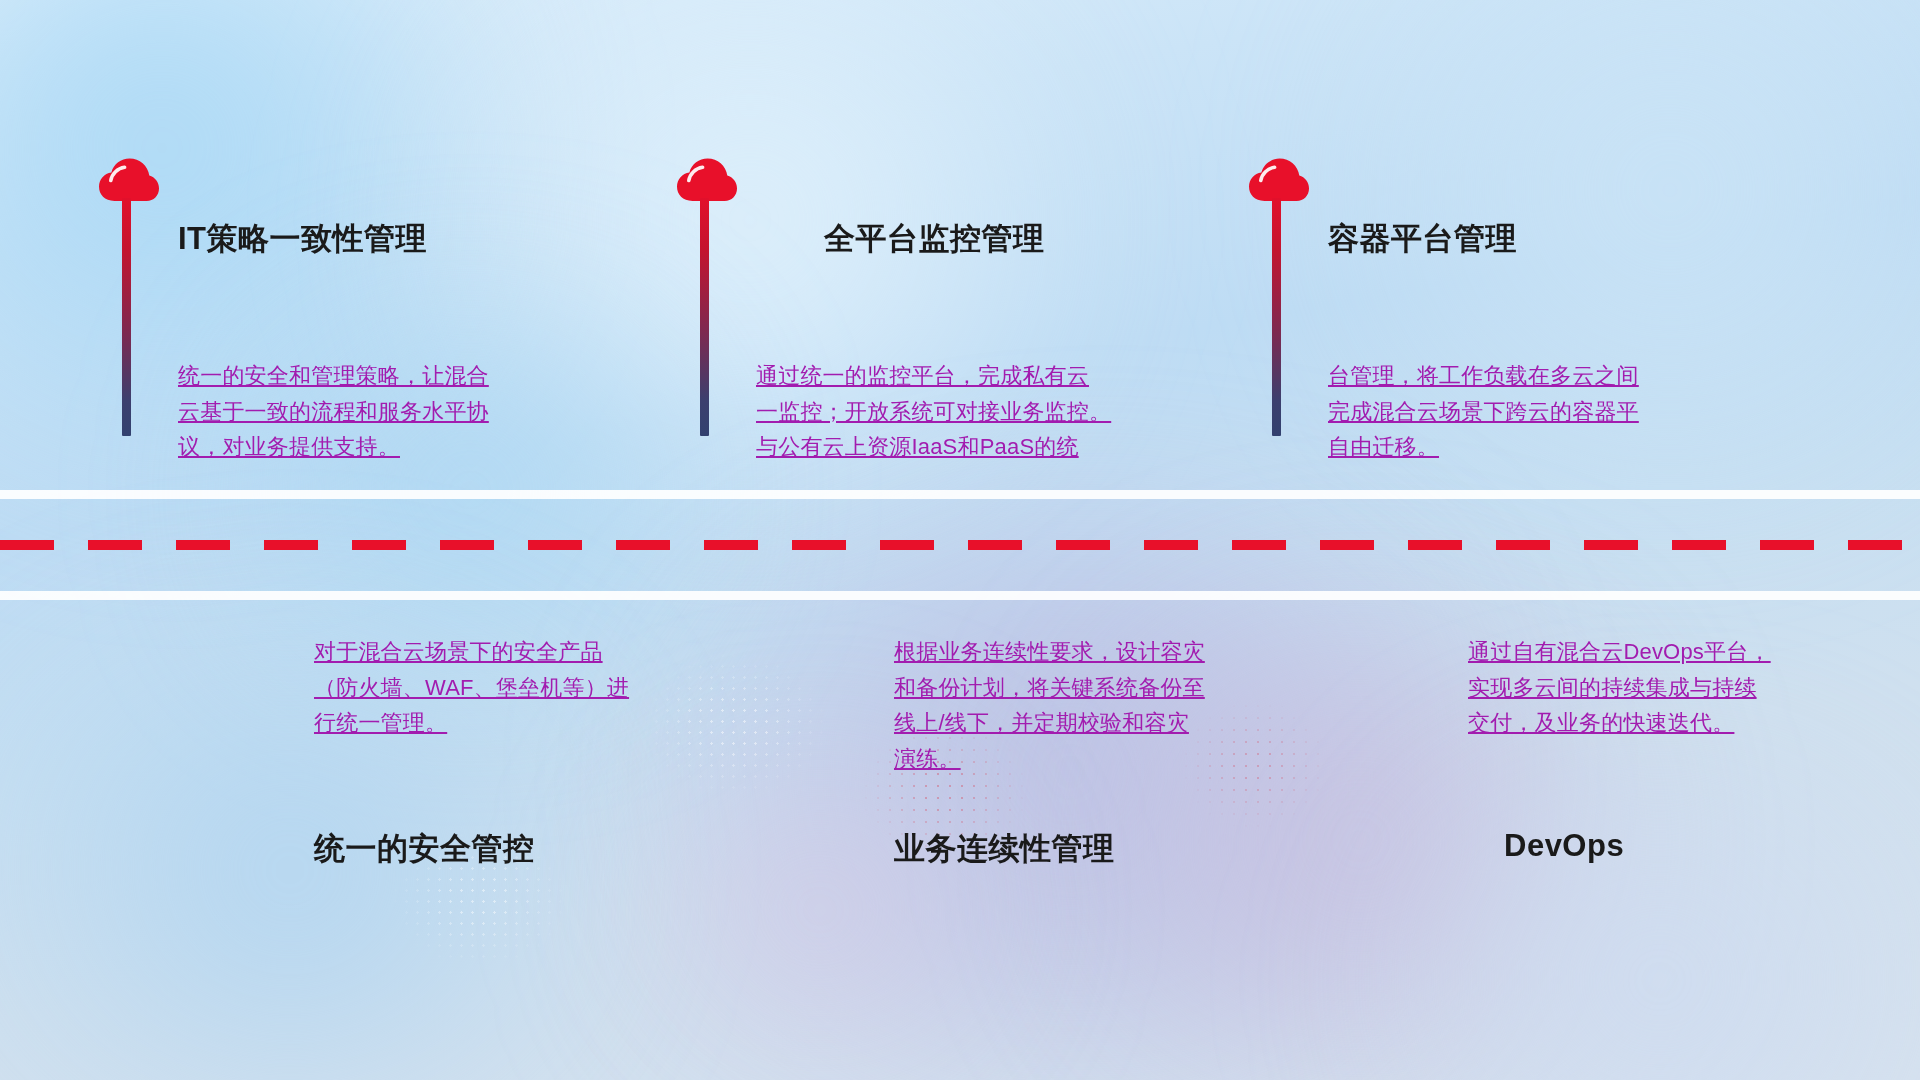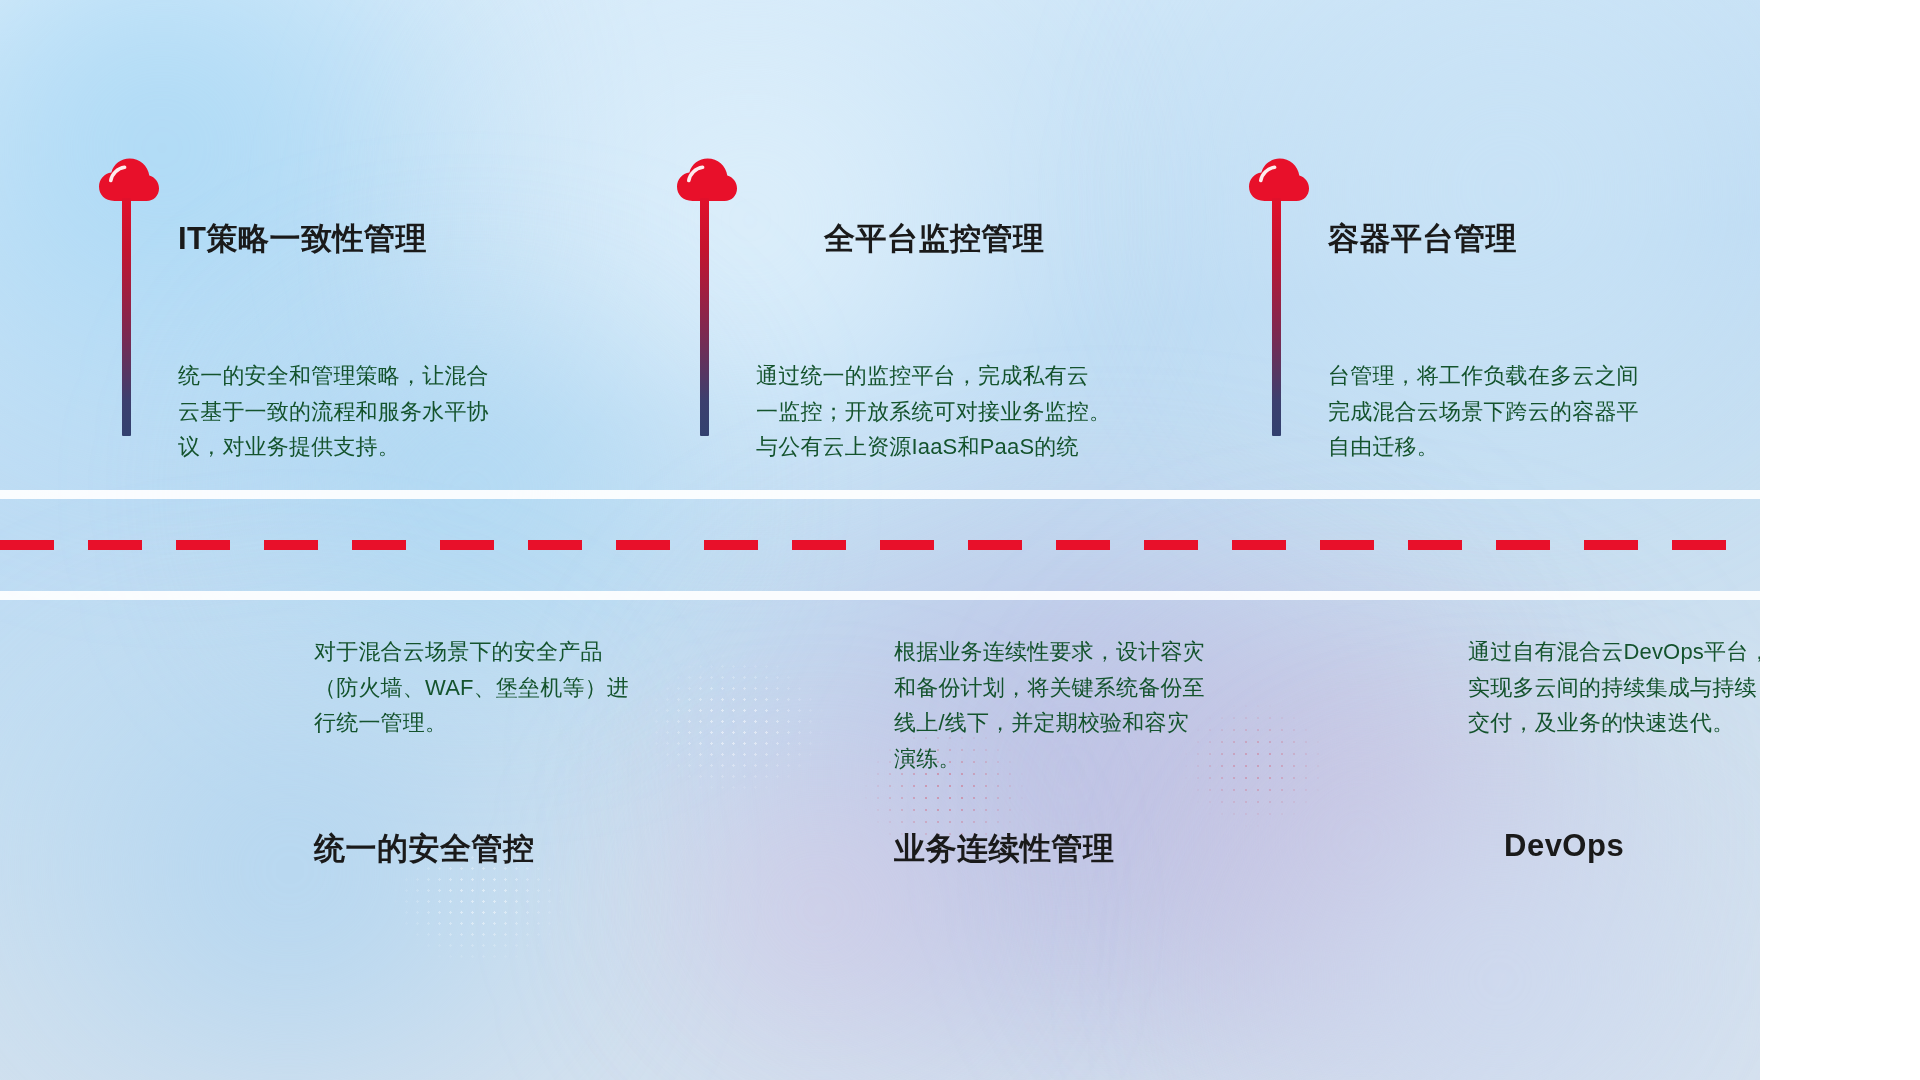--- a/index.html
+++ b/index.html
@@ -2,21 +2,21 @@
 <html><head>
 <meta charset="utf-8">
 <style>
   html, body {
     margin: 0;
     padding: 0;
     background: #ffffff;
   }
   #stage {
     position: relative;
-    width: 1760px;
+    width: 1920px;
     height: 1080px;
     overflow: hidden;
     font-family: "Liberation Sans", "DejaVu Sans", sans-serif;
     background: #cfe3f2;
   }
 
   
   .bg-base {
     position: absolute; inset: 0;
     background:
@@ -133,23 +133,24 @@
     font-size: 31px;
     font-weight: 700;
     color: #1a1a1a;
     letter-spacing: 0.5px;
     white-space: nowrap;
   }
   .card-body {
     position: absolute;
     font-size: 22px;
     line-height: 1.62;
-    color: #14532d;
+    color: #a21caf;
     width: 420px;
     letter-spacing: 0.2px;
+    text-decoration: underline;
   }
   .card-body .ln { display: block; white-space: nowrap; }
 </style>
 </head>
 <body>
 
 <div id="stage">
 
   <div class="bg-base"></div>
   <div class="bg-blob blob-a"></div>

